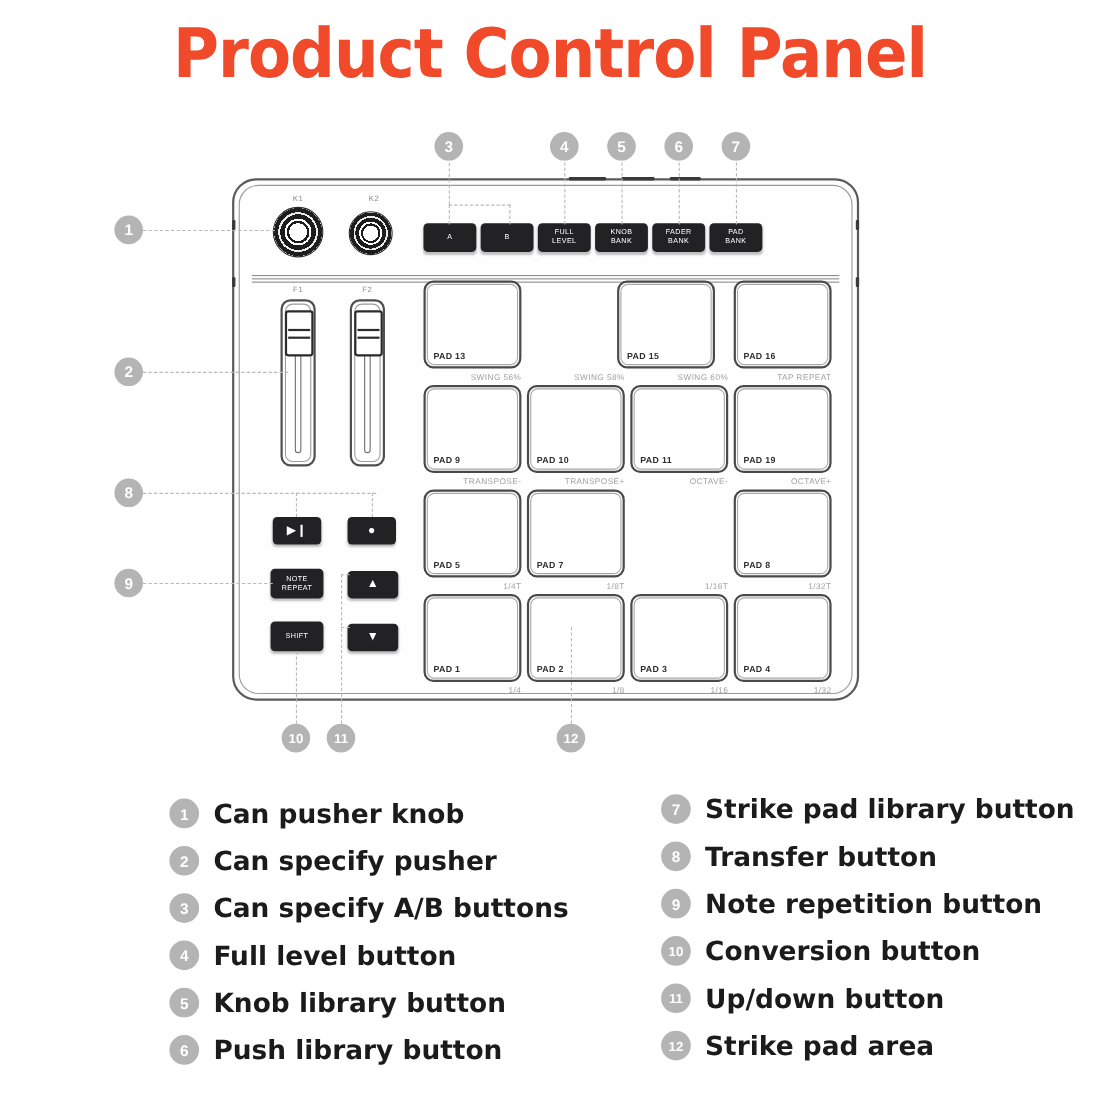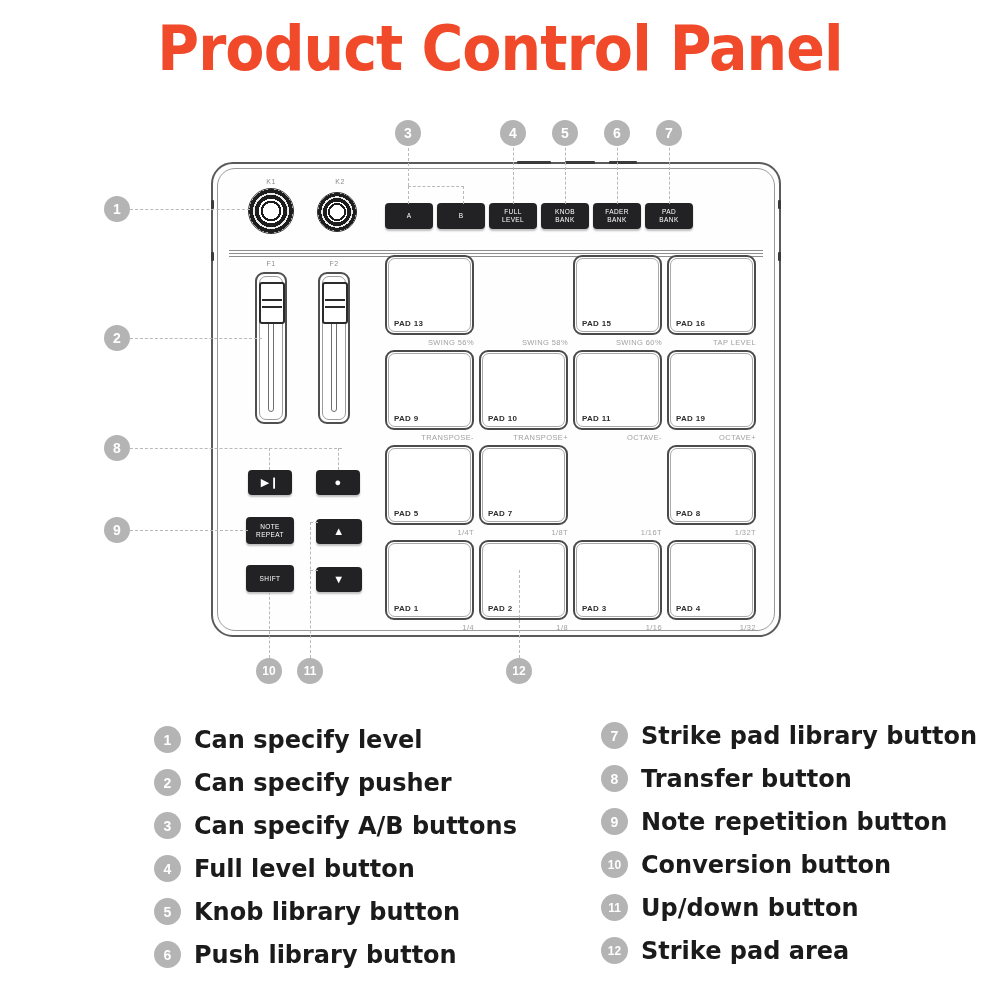--- a/index.html
+++ b/index.html
@@ -286,31 +286,31 @@
   </div>
 
   <div class="pad" style="left:385px;top:145px;">
     <div class="pad-in"></div>
     <div class="pad-name">PAD 13</div>
   </div>
   <div class="pad-sub" style="left:385px;top:228px;text-align:right;">SWING 56%</div>
 
   <div class="pad-sub" style="left:479px;top:228px;">SWING 58%</div>
 
-  <div class="pad" style="left:573px;top:145px;padding-left:17px;">
+  <div class="pad" style="left:561px;top:145px;padding-left:17px;">
     <div class="pad-in"></div>
     <div class="pad-name">PAD 15</div>
   </div>
   <div class="pad-sub" style="left:573px;top:228px;">SWING 60%</div>
 
   <div class="pad" style="left:667px;top:145px;">
     <div class="pad-in"></div>
     <div class="pad-name">PAD 16</div>
   </div>
-  <div class="pad-sub" style="left:667px;top:228px;">TAP LEVEL</div>
+  <div class="pad-sub" style="left:667px;top:228px;">TAP REPEAT</div>
 
   <div class="pad" style="left:385px;top:240px;">
     <div class="pad-in"></div>
     <div class="pad-name">PAD 9</div>
   </div>
   <div class="pad-sub" style="left:385px;top:323px;">TRANSPOSE-</div>
 
   <div class="pad" style="left:479px;top:240px;">
     <div class="pad-in"></div>
     <div class="pad-name">PAD 10</div>
@@ -415,21 +415,21 @@
   <div class="cnum small" style="left:256px;top:548px;">10</div>
   <div class="cnum small" style="left:297px;top:548px;">11</div>
   <div class="cnum small" style="left:506px;top:548px;">12</div>
 </div>
 
 <div id="legend">
 
   <div class="lg-col" style="left:154px;width:430px;">
     <div class="lg-row">
       <div class="lg-badge">1</div>
-      <div class="lg-text">Can specify level</div>
+      <div class="lg-text">Can pusher knob</div>
     </div>
     <div class="lg-row">
       <div class="lg-badge">2</div>
       <div class="lg-text">Can specify pusher</div>
     </div>
     <div class="lg-row">
       <div class="lg-badge">3</div>
       <div class="lg-text">Can specify A/B buttons</div>
     </div>
     <div class="lg-row">

